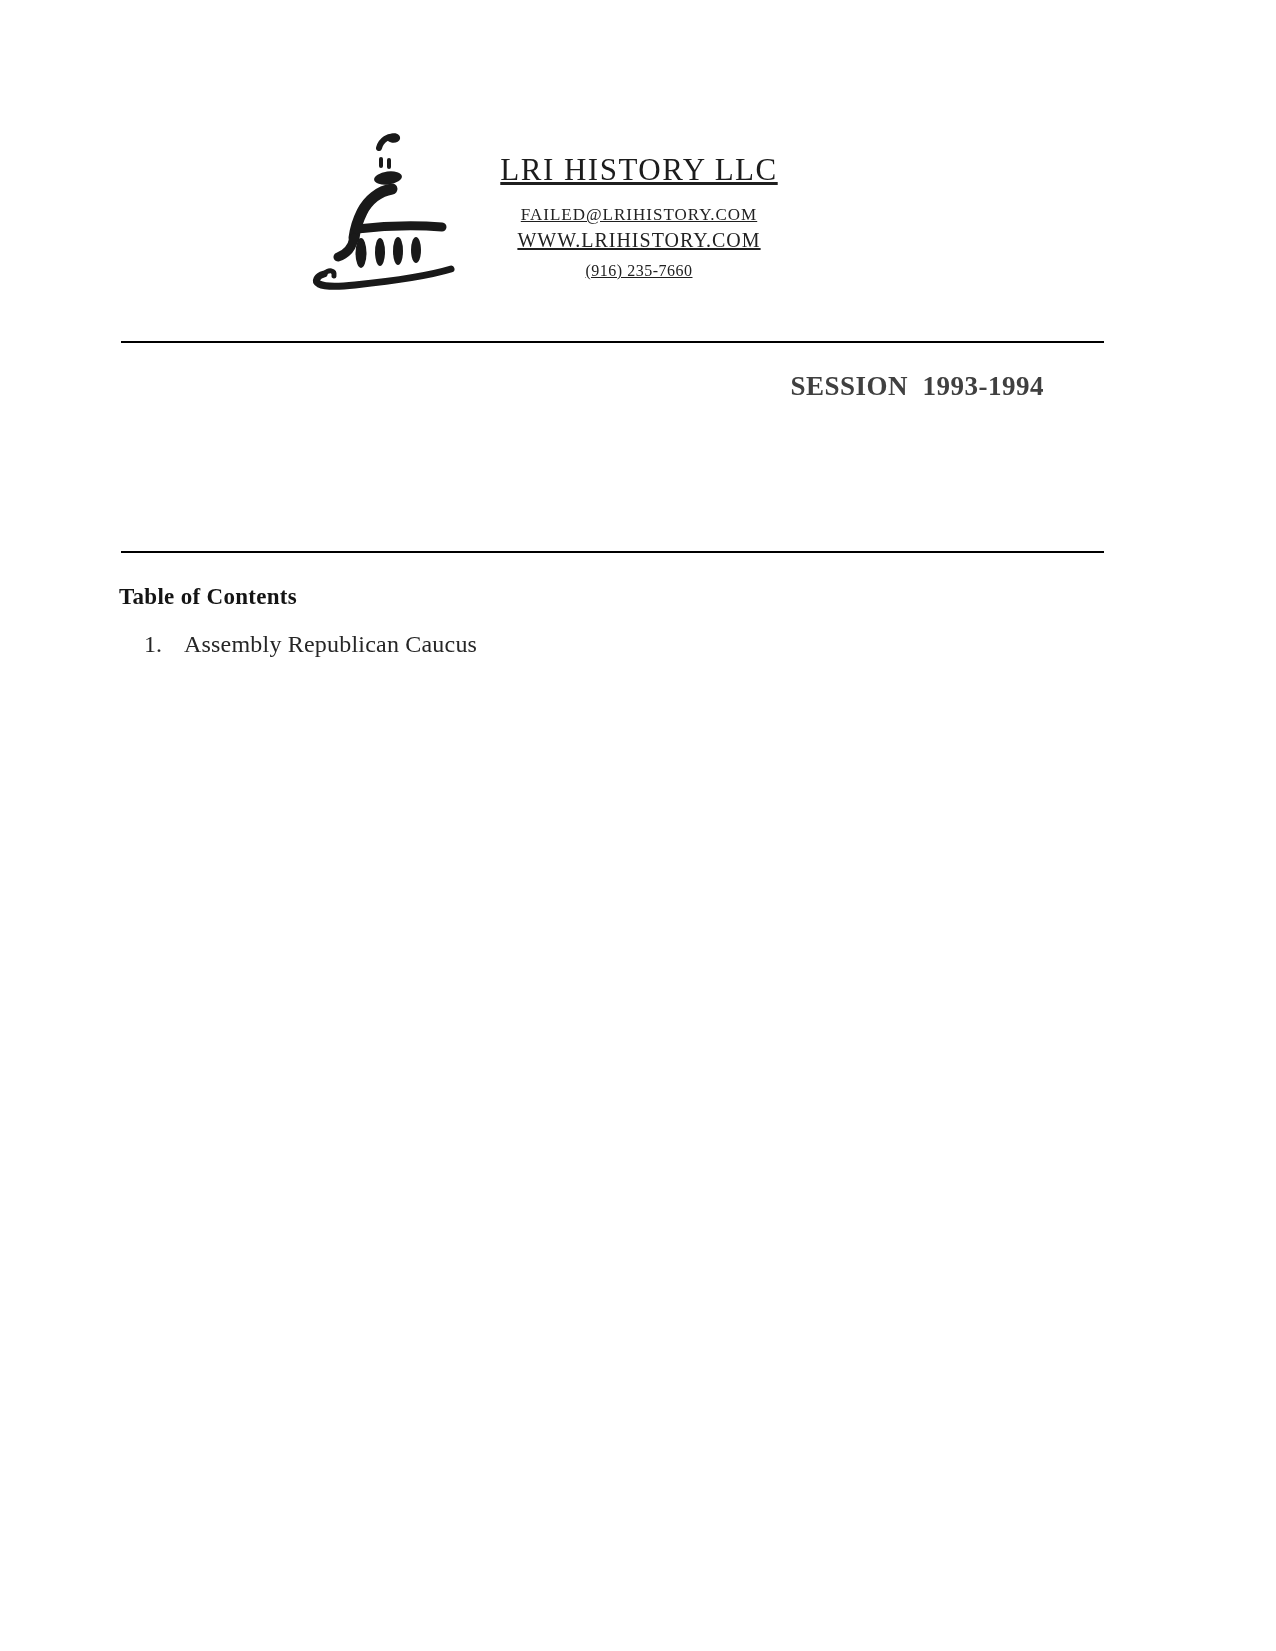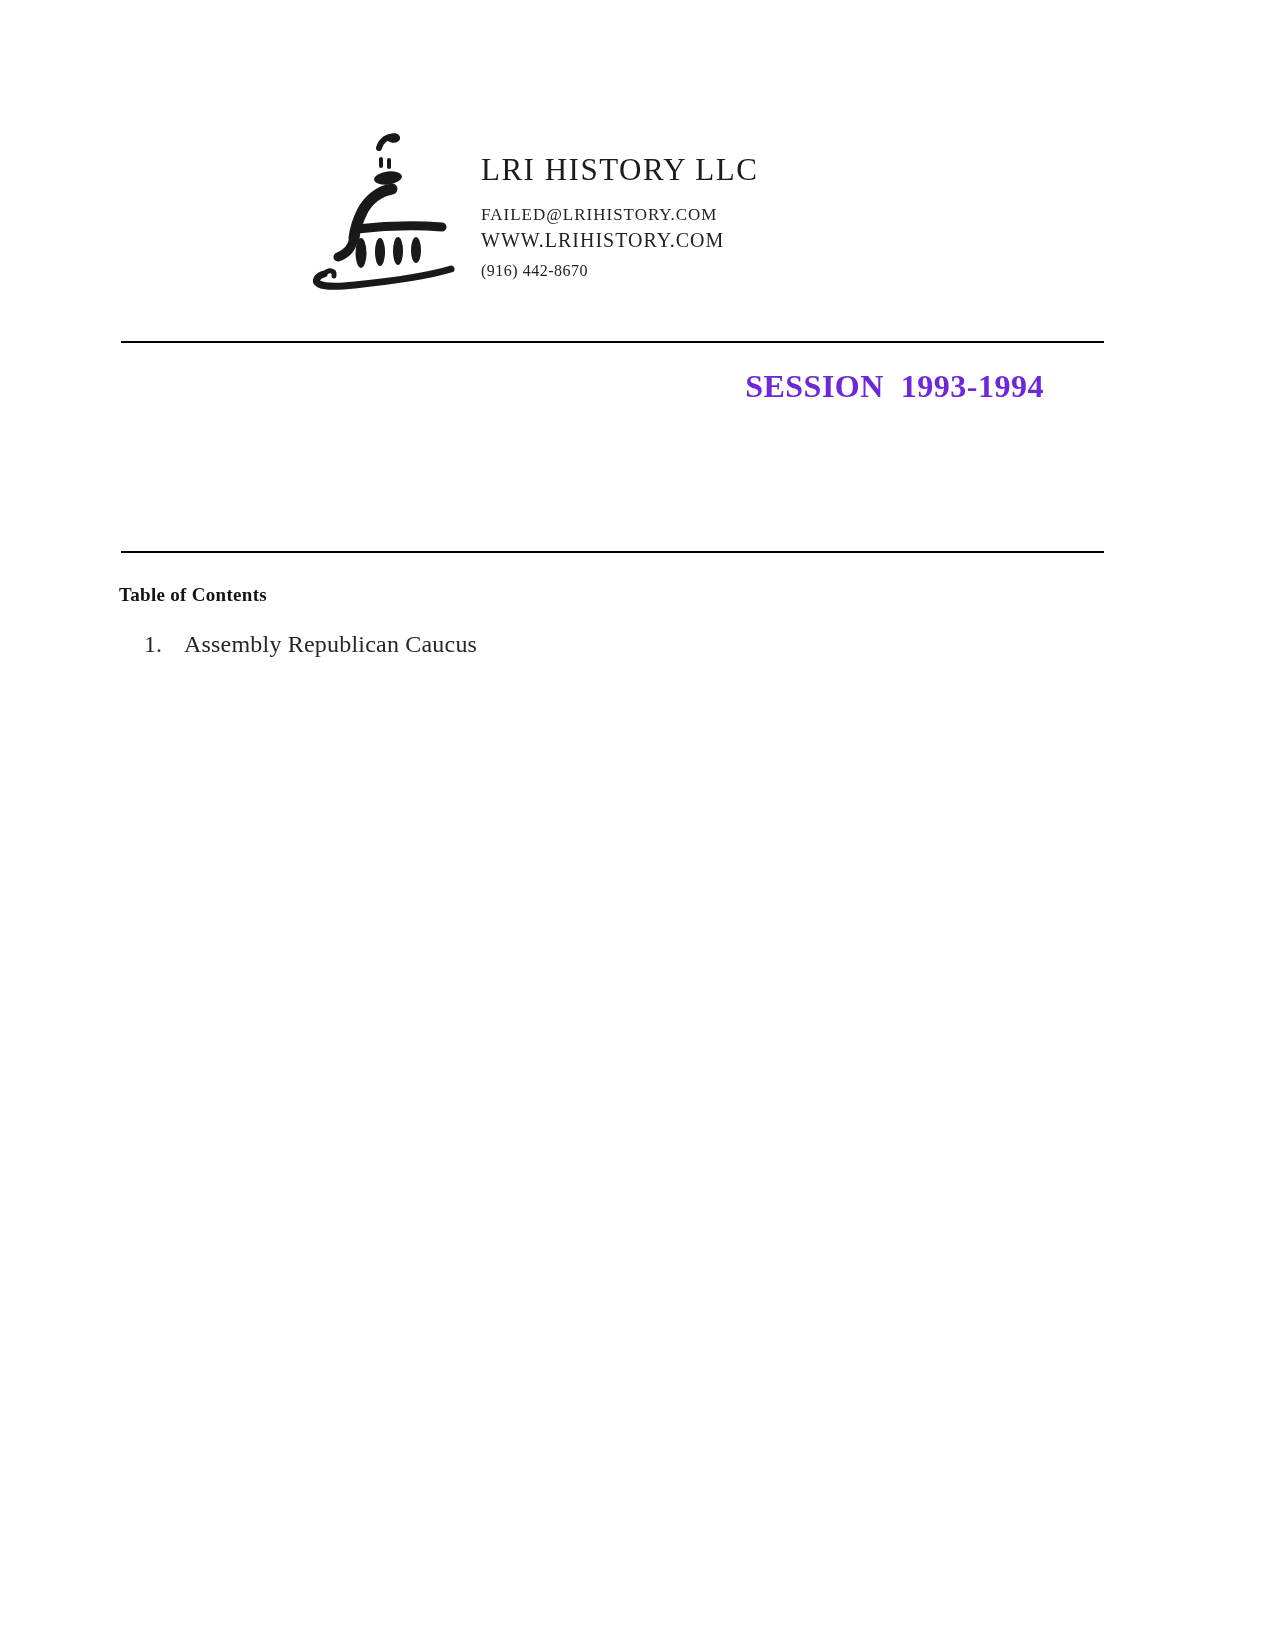--- a/index.html
+++ b/index.html
@@ -21,23 +21,25 @@
   
   .logo {
     position: absolute;
     left: 293px;
     top: 126px;
     width: 178px;
     height: 178px;
   }
   .header-text {
     position: absolute;
-    left: 481px;
+    left: 463px;
     top: 152px;
     width: 352px;
+    text-align: center;
+    text-decoration: underline;
   }
   .company-name {
     font-size: 31px;
     letter-spacing: 1.5px;
     color: #1c1c1c;
     font-weight: 400;
     white-space: nowrap;
   }
   .contact-line {
     font-size: 17px;
@@ -60,33 +62,33 @@
   .rule-top    { top: 341px; }
   .rule-bottom { top: 551px; }
 
   
   .session-block {
     position: absolute;
     right: 232px;
     top: 366px;
     text-align: right;
     font-weight: bold;
-    font-size: 32px;
+    font-size: 27px;
     line-height: 40px;
-    color: #6d28d9;
+    color: #404040;
     letter-spacing: 0.5px;
   }
   .session-line { white-space: pre; }
 
   
   .toc-title {
     position: absolute;
     left: 119px;
     top: 584px;
-    font-size: 19px;
+    font-size: 23px;
     font-weight: bold;
     color: #141414;
     letter-spacing: 0.3px;
   }
   .toc-item {
     position: absolute;
     left: 144px;
     top: 631px;
     display: flex;
     font-size: 24px;
@@ -129,21 +131,21 @@
     <ellipse class="fill" cx="123" cy="124" rx="5" ry="13"></ellipse>
 
     <path class="stroke" d="M31 148 C24 150 21 155 26 158 C32 161 44 161 62 159 C100 155 135 150 158 143" stroke-width="7"></path>
     <path class="stroke" d="M31 148 C36 143 42 144 41 150" stroke-width="5"></path>
   </svg>
 
   <div class="header-text">
     <div class="company-name">LRI HISTORY LLC</div>
     <div class="contact-line contact-email">FAILED@LRIHISTORY.COM</div>
     <div class="contact-line contact-website">WWW.LRIHISTORY.COM</div>
-    <div class="contact-line contact-phone">(916) 442-8670</div>
+    <div class="contact-line contact-phone">(916) 235-7660</div>
   </div>
 
   <div class="rule rule-top"></div>
   <div class="rule rule-bottom"></div>
 
   <div class="session-block">
     <div class="session-line">SESSION  1993-1994</div>
   </div>
 
   <div class="toc-title">Table of Contents</div>

